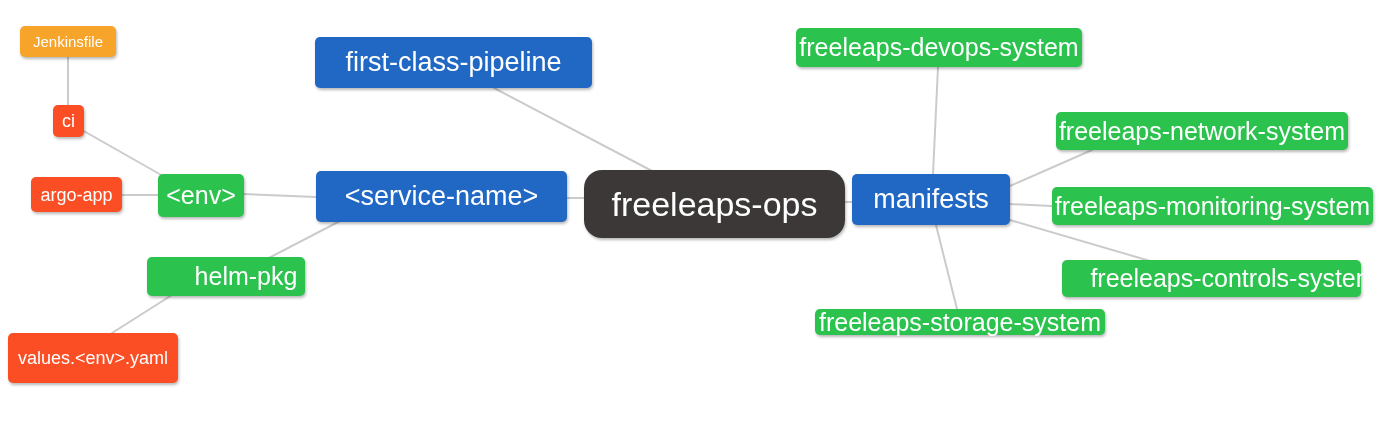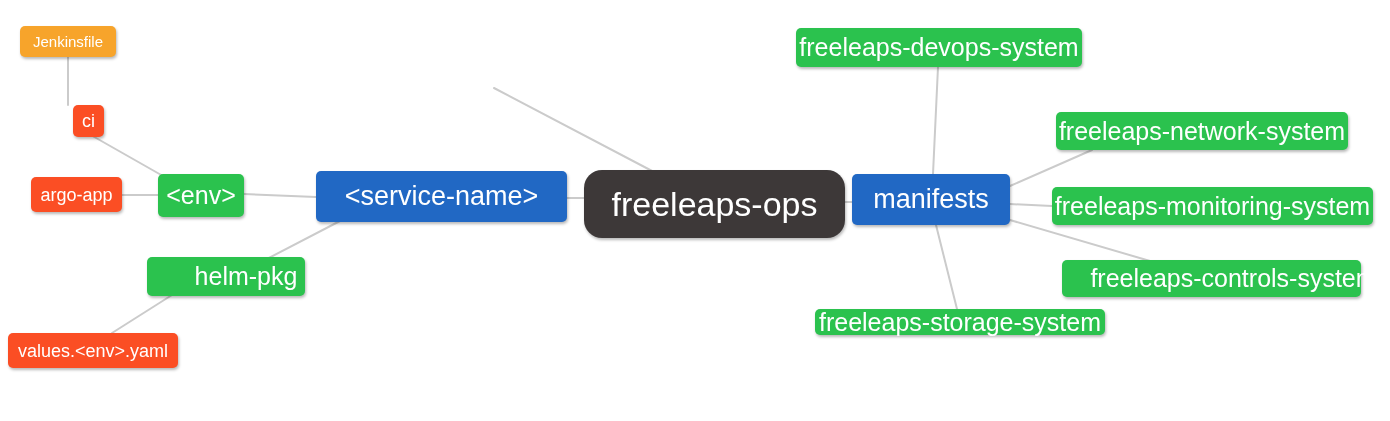--- a/index.html
+++ b/index.html
@@ -64,27 +64,28 @@
       <line x1="567" y1="198" x2="584" y2="198" stroke="#CBCBCB" stroke-width="2" stroke-linecap="round"></line>
       <line x1="845" y1="202" x2="852" y2="202" stroke="#CBCBCB" stroke-width="2" stroke-linecap="round"></line>
       <line x1="933" y1="174" x2="938" y2="67" stroke="#CBCBCB" stroke-width="2" stroke-linecap="round"></line>
       <line x1="1010" y1="186" x2="1092" y2="150" stroke="#CBCBCB" stroke-width="2" stroke-linecap="round"></line>
       <line x1="1010" y1="204" x2="1052" y2="206" stroke="#CBCBCB" stroke-width="2" stroke-linecap="round"></line>
       <line x1="1010" y1="220" x2="1150" y2="261" stroke="#CBCBCB" stroke-width="2" stroke-linecap="round"></line>
       <line x1="936" y1="225" x2="957" y2="309" stroke="#CBCBCB" stroke-width="2" stroke-linecap="round"></line>
     </svg>
   <div class="node-layer" id="node-layer">
       <div class="node lvl0" style="left: 584px; top: 170px; width: 261px; height: 68px; background: rgb(61, 56, 56); color: rgb(255, 255, 255);">freeleaps-ops</div>
+      <div class="node lvl1" style="left: 315px; top: 37px; width: 277px; height: 51px; background: rgb(33, 104, 196); color: rgb(255, 255, 255);">first-class-pipeline</div>
       <div class="node lvl1" style="left: 316px; top: 171px; width: 251px; height: 51px; background: rgb(33, 104, 196); color: rgb(255, 255, 255);">&lt;service-name&gt;</div>
       <div class="node lvl1" style="left: 852px; top: 174px; width: 158px; height: 51px; background: rgb(33, 104, 196); color: rgb(255, 255, 255);">manifests</div>
       <div class="node lvl2" style="left: 158px; top: 174px; width: 86px; height: 43px; background: rgb(43, 194, 78); color: rgb(255, 255, 255);">&lt;env&gt;</div>
       <div class="node lvl2" style="left: 147px; top: 257px; width: 118px; height: 39px; background: rgb(43, 194, 78); color: rgb(255, 255, 255); padding-left: 40px;">helm-pkg</div>
       <div class="node lvl2" style="left: 796px; top: 28px; width: 286px; height: 39px; background: rgb(43, 194, 78); color: rgb(255, 255, 255);">freeleaps-devops-system</div>
       <div class="node lvl2" style="left: 1056px; top: 112px; width: 292px; height: 38px; background: rgb(43, 194, 78); color: rgb(255, 255, 255);">freeleaps-network-system</div>
       <div class="node lvl2" style="left: 1052px; top: 187px; width: 321px; height: 38px; background: rgb(43, 194, 78); color: rgb(255, 255, 255);">freeleaps-monitoring-system</div>
       <div class="node lvl2" style="left: 1062px; top: 260px; width: 255px; height: 37px; background: rgb(43, 194, 78); color: rgb(255, 255, 255); padding-left: 44px;">freeleaps-controls-system</div>
       <div class="node lvl2" style="left: 815px; top: 309px; width: 290px; height: 26px; background: rgb(43, 194, 78); color: rgb(255, 255, 255);">freeleaps-storage-system</div>
-      <div class="node lvl3" style="left: 53px; top: 105px; width: 31px; height: 32px; background: rgb(251, 78, 36); color: rgb(255, 255, 255); margin-left: 20px;">ci</div>
+      <div class="node lvl3" style="left: 53px; top: 105px; width: 31px; height: 32px; background: rgb(251, 78, 36); color: rgb(255, 255, 255);">ci</div>
       <div class="node lvl3" style="left: 31px; top: 177px; width: 91px; height: 35px; background: rgb(251, 78, 36); color: rgb(255, 255, 255);">argo-app</div>
-      <div class="node lvl3" style="left: 8px; top: 333px; width: 170px; height: 35px; background: rgb(251, 78, 36); color: rgb(255, 255, 255);">values.&lt;env&gt;.yaml</div>
+      <div class="node lvl3" style="left: 8px; top: 333px; width: 170px; height: 50px; background: rgb(251, 78, 36); color: rgb(255, 255, 255);">values.&lt;env&gt;.yaml</div>
       <div class="node lvl4" style="left: 20px; top: 26px; width: 96px; height: 31px; background: rgb(247, 164, 43); color: rgb(255, 255, 255);">Jenkinsfile</div>
     </div>
 </div>
 
 </body></html>

